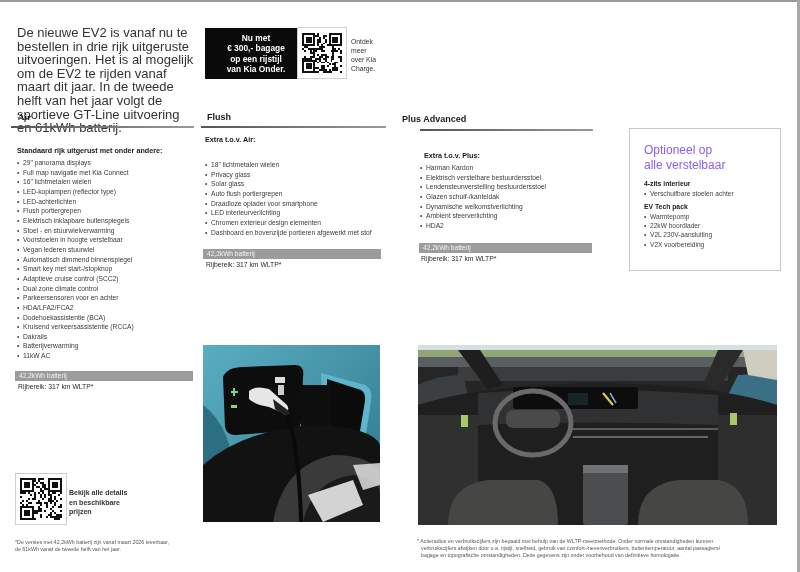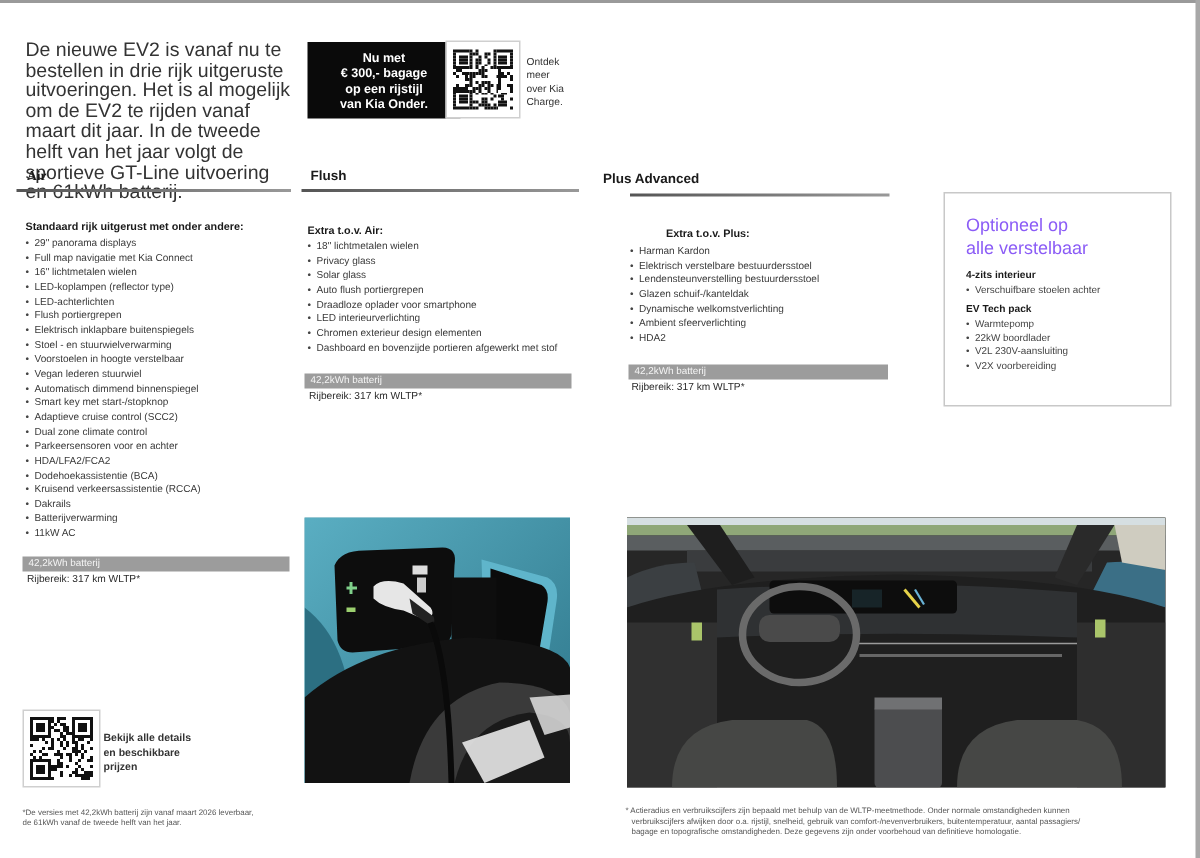--- a/index.html
+++ b/index.html
@@ -535,37 +535,37 @@
     <li>Kruisend verkeersassistentie (RCCA)</li>
     <li>Dakrails</li>
     <li>Batterijverwarming</li>
     <li>11kW AC</li>
   </ul>
   <div class="battery" style="left:15px; top:371px; width:178px;">42,2kWh batterij</div>
   <div class="range" style="left:18px; top:383px;">Rijbereik: 317 km WLTP*</div>
 
   <div class="col-title" style="left:207px; top:112px;">Flush</div>
   <div class="col-rule" style="left:201px; top:126px; width:185px;"></div>
-  <div class="subhead" style="left:205px; top:149px;">Extra t.o.v. Air:</div>
+  <div class="subhead" style="left:205px; top:135px;">Extra t.o.v. Air:</div>
   <ul class="list" style="left:205px; top:160px; width:185px;">
     <li>18" lichtmetalen wielen</li>
     <li>Privacy glass</li>
     <li>Solar glass</li>
     <li>Auto flush portiergrepen</li>
     <li>Draadloze oplader voor smartphone</li>
     <li>LED interieurverlichting</li>
     <li>Chromen exterieur design elementen</li>
     <li>Dashboard en bovenzijde portieren afgewerkt met stof</li>
   </ul>
   <div class="battery" style="left:203px; top:249px; width:178px;">42,2kWh batterij</div>
   <div class="range" style="left:206px; top:261px;">Rijbereik: 317 km WLTP*</div>
 
   <div class="col-title" style="left:402px; top:114px;">Plus Advanced</div>
   <div class="col-rule" style="left:420px; top:129px; width:173px;"></div>
-  <div class="subhead" style="left:444px; top:151px;">Extra t.o.v. Plus:</div>
+  <div class="subhead" style="left:424px; top:151px;">Extra t.o.v. Plus:</div>
   <ul class="list" style="left:420px; top:163px; width:185px;">
     <li>Harman Kardon</li>
     <li>Elektrisch verstelbare bestuurdersstoel</li>
     <li>Lendensteunverstelling bestuurdersstoel</li>
     <li>Glazen schuif-/kanteldak</li>
     <li>Dynamische welkomstverlichting</li>
     <li>Ambient sfeerverlichting</li>
     <li>HDA2</li>
   </ul>
   <div class="battery" style="left:419px; top:243px; width:173px;">42,2kWh batterij</div>

